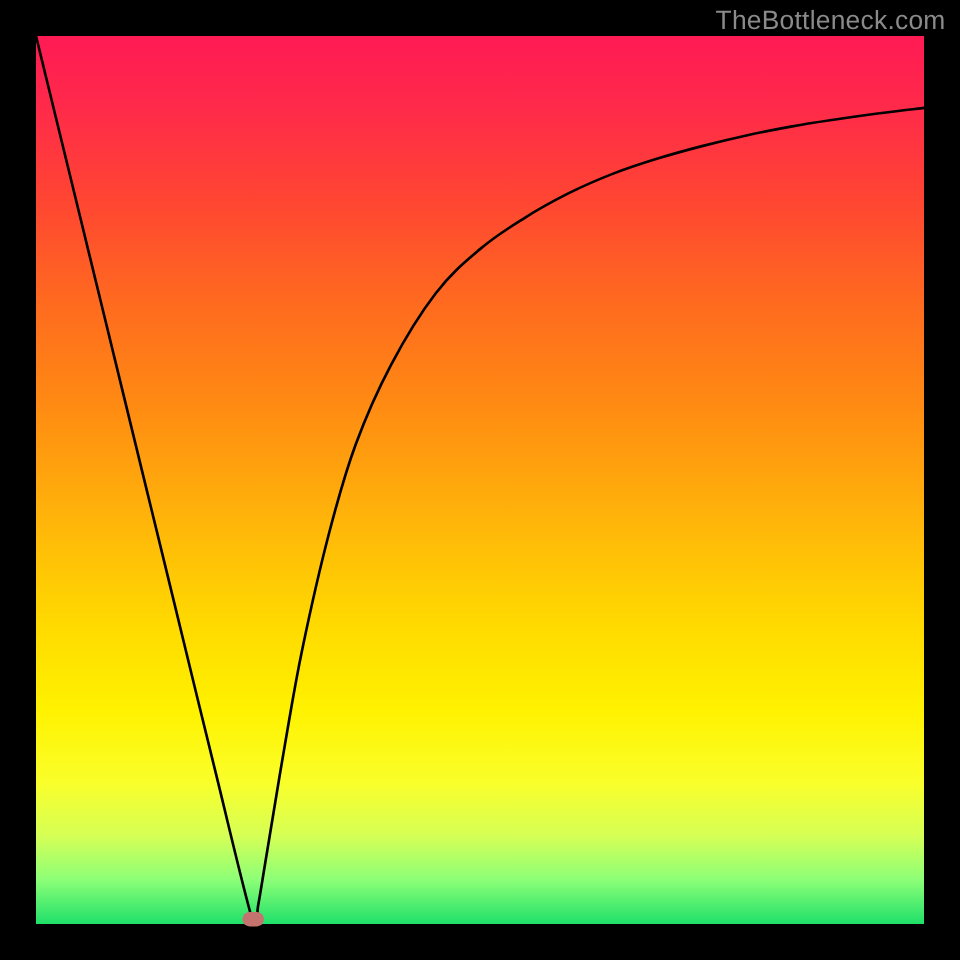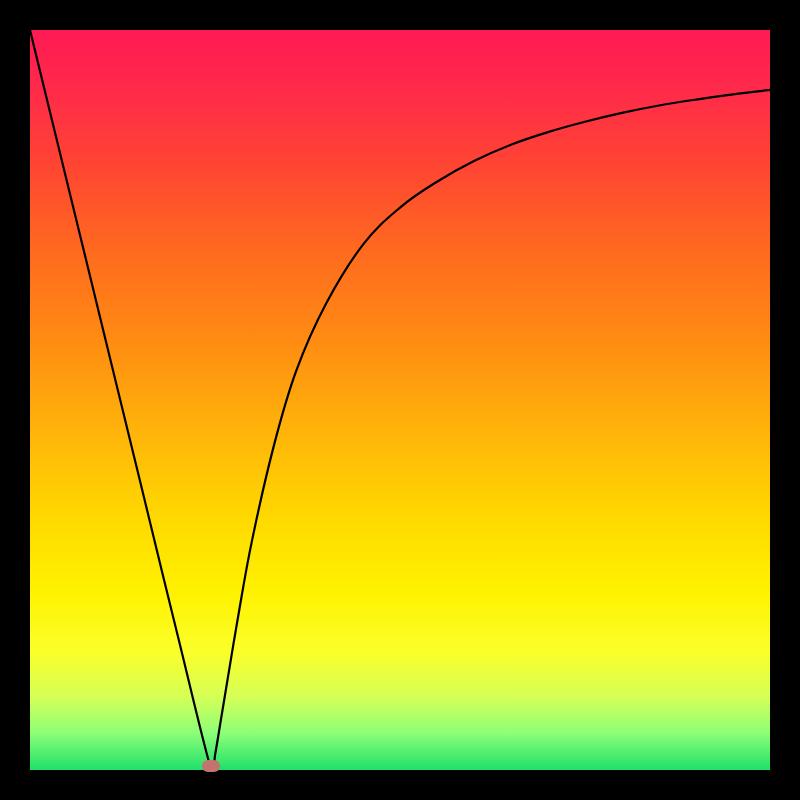--- a/index.html
+++ b/index.html
@@ -69,13 +69,14 @@
 </head>
 <body>
 
 <div class="frame">
   <div class="plot">
     <svg class="curve" viewBox="0 0 740 740" preserveAspectRatio="none">
       <path id="curve-path" d="M 0.00 0.00 C 6.66 27.31, 23.68 97.09, 37.00 151.70 C 50.32 206.31, 60.68 248.79, 74.00 303.40 C 87.32 358.01, 97.68 400.49, 111.00 455.10 C 124.32 509.71, 135.35 555.52, 148.00 606.80 C 160.65 658.08, 174.64 718.69, 181.30 740.00 C 187.96 761.31, 183.00 735.86, 185.00 725.20 C 187.00 714.54, 188.40 704.78, 192.40 680.80 C 196.40 656.82, 201.87 622.64, 207.20 592.00 C 212.53 561.36, 215.34 542.57, 222.00 510.60 C 228.66 478.63, 236.21 445.04, 244.20 414.40 C 252.19 383.76, 257.08 365.71, 266.40 340.40 C 275.72 315.09, 284.01 296.44, 296.00 273.80 C 307.99 251.16, 319.68 231.92, 333.00 214.60 C 346.32 197.28, 356.68 188.92, 370.00 177.60 C 383.32 166.28, 393.68 160.09, 407.00 151.70 C 420.32 143.31, 430.68 137.64, 444.00 130.98 C 457.32 124.32, 467.68 119.89, 481.00 114.70 C 494.32 109.51, 504.68 106.25, 518.00 102.12 C 531.32 97.99, 541.68 95.22, 555.00 91.76 C 568.32 88.30, 578.68 85.81, 592.00 82.88 C 605.32 79.95, 615.68 77.88, 629.00 75.48 C 642.32 73.08, 652.68 71.56, 666.00 69.56 C 679.32 67.56, 689.68 66.11, 703.00 64.38 C 716.32 62.65, 733.34 60.74, 740.00 59.94" stroke="#000000" stroke-width="2.2" fill="none" stroke-linejoin="round" stroke-linecap="round"></path>
     </svg>
     <div class="marker" id="min-marker" style="left: 181.3px; top: 736px; background: rgb(197, 115, 111);"></div>
   </div>
+  <div class="watermark">TheBottleneck.com</div>
 </div>
 
 </body></html>

